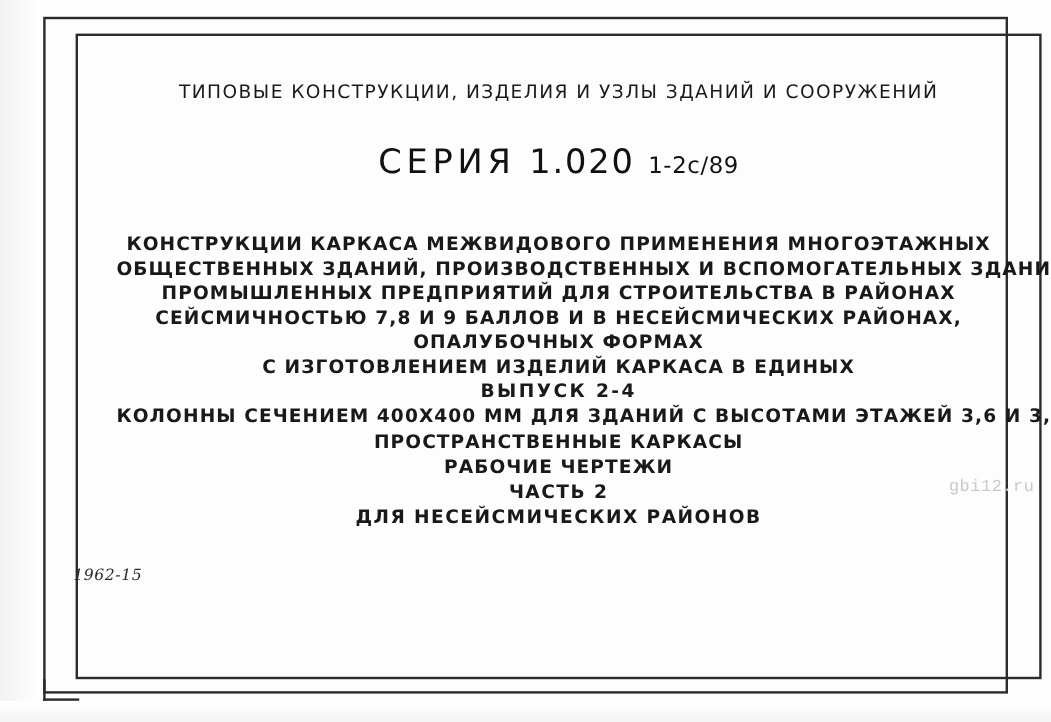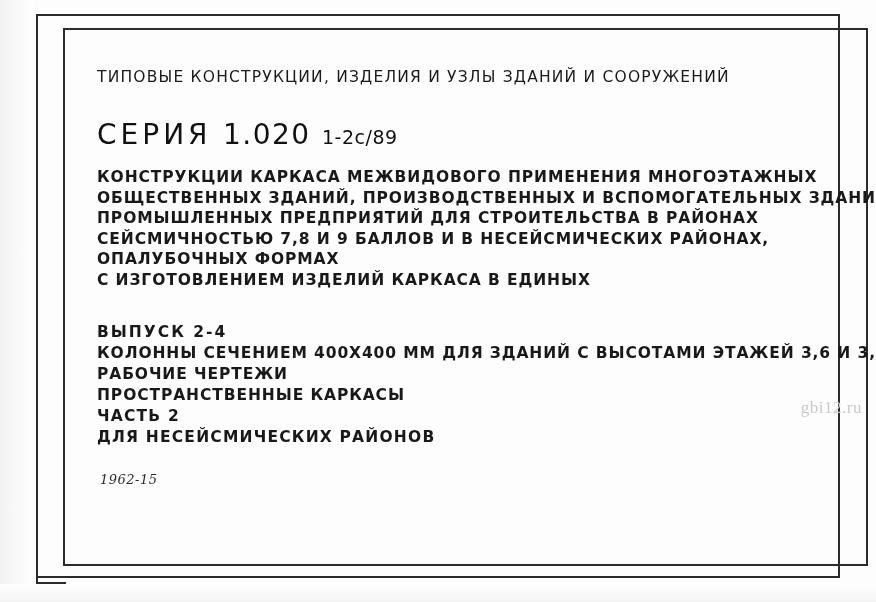--- a/index.html
+++ b/index.html
@@ -40,20 +40,21 @@
     box-sizing: border-box;
   }
   .content {
     position: absolute;
     left: 63px;
     top: 28px;
     width: 805px;
     height: 481px;
     box-sizing: border-box;
     padding: 26px 34px 0 34px;
+    text-align: center;
     color: #191919;
   }
   .line {
     font-family: "DejaVu Sans", sans-serif;
     font-weight: bold;
     letter-spacing: 0.6px;
     white-space: nowrap;
   }
   .subtitle-top {
     font-size: 15.5px;
@@ -66,29 +67,28 @@
     font-size: 28px;
     font-weight: normal;
     letter-spacing: 2.5px;
     margin-top: 32px;
     color: #111111;
   }
   .series .ser-word { letter-spacing: 4px; }
   .series .ser-num { letter-spacing: 1.5px; }
   .series .ser-sub { font-size: 19px; letter-spacing: 0.5px; }
   .desc {
-    margin-top: 16px;
+    margin-top: 42px;
   }
   .desc .line {
     font-size: 15.5px;
     line-height: 20.5px;
     letter-spacing: 0.9px;
   }
   .issue {
-    margin-top: 32px;
   }
   .issue .line {
     font-size: 15.5px;
     line-height: 21px;
     letter-spacing: 0.9px;
   }
   .issue .issue-no {
     letter-spacing: 2px;
   }
   .part {
@@ -100,28 +100,27 @@
   }
   .code-number {
     position: absolute;
     left: 61px;
     top: 472px;
     font-family: "DejaVu Serif", serif;
     font-style: italic;
     font-size: 13px;
     color: #2a2a2a;
     letter-spacing: 0.5px;
-    margin-left: 39px;
   }
   .watermark {
     position: absolute;
     right: 14px;
     top: 398px;
-    font-family: Liberation Serif, serif;
-    font-size: 17px;
+    font-family: Liberation Mono, monospace;
+    font-size: 14px;
     color: #c9c9c9;
     letter-spacing: 0.5px;
   }
   
   .edge-shade-left {
     position: absolute;
     left: 0;
     top: 0;
     width: 34px;
     height: 602px;
@@ -172,22 +171,22 @@
       <div class="line">ОБЩЕСТВЕННЫХ ЗДАНИЙ, ПРОИЗВОДСТВЕННЫХ И ВСПОМОГАТЕЛЬНЫХ ЗДАНИЙ</div>
       <div class="line">ПРОМЫШЛЕННЫХ ПРЕДПРИЯТИЙ ДЛЯ СТРОИТЕЛЬСТВА В РАЙОНАХ</div>
       <div class="line">СЕЙСМИЧНОСТЬЮ 7,8 И 9 БАЛЛОВ И В НЕСЕЙСМИЧЕСКИХ РАЙОНАХ,</div>
       <div class="line">ОПАЛУБОЧНЫХ ФОРМАХ</div>
       <div class="line">С ИЗГОТОВЛЕНИЕМ ИЗДЕЛИЙ КАРКАСА В ЕДИНЫХ</div>
     </div>
 
     <div class="issue">
       <div class="line issue-no">ВЫПУСК 2-4</div>
       <div class="line">КОЛОННЫ СЕЧЕНИЕМ 400Х400 ММ ДЛЯ ЗДАНИЙ С ВЫСОТАМИ ЭТАЖЕЙ 3,6 И 3,6 (4,8) М</div>
+      <div class="line">ПРОСТРАНСТВЕННЫЕ КАРКАСЫ</div>
       <div class="line">РАБОЧИЕ ЧЕРТЕЖИ</div>
-      <div class="line">ПРОСТРАНСТВЕННЫЕ КАРКАСЫ</div>
     </div>
 
     <div class="part">
       <div class="line">ЧАСТЬ 2</div>
       <div class="line">ДЛЯ НЕСЕЙСМИЧЕСКИХ РАЙОНОВ</div>
     </div>
 
   </div>
 
   <div class="code-number">1962-15</div>

